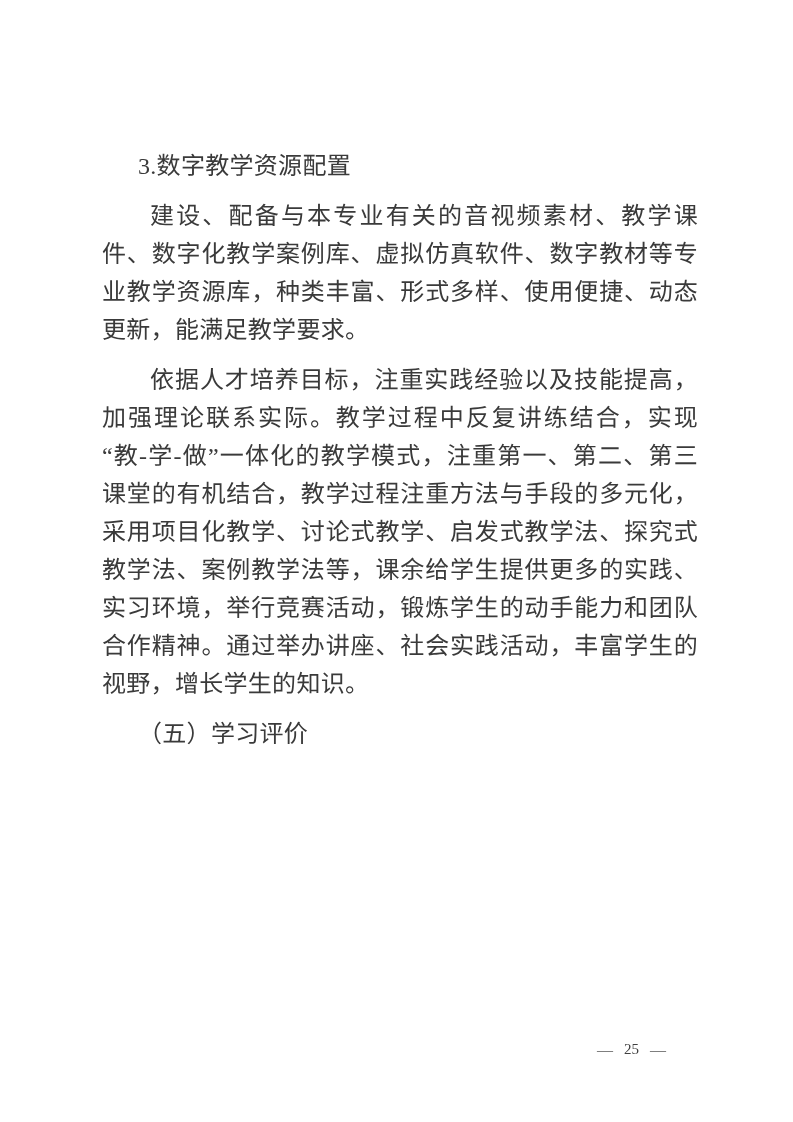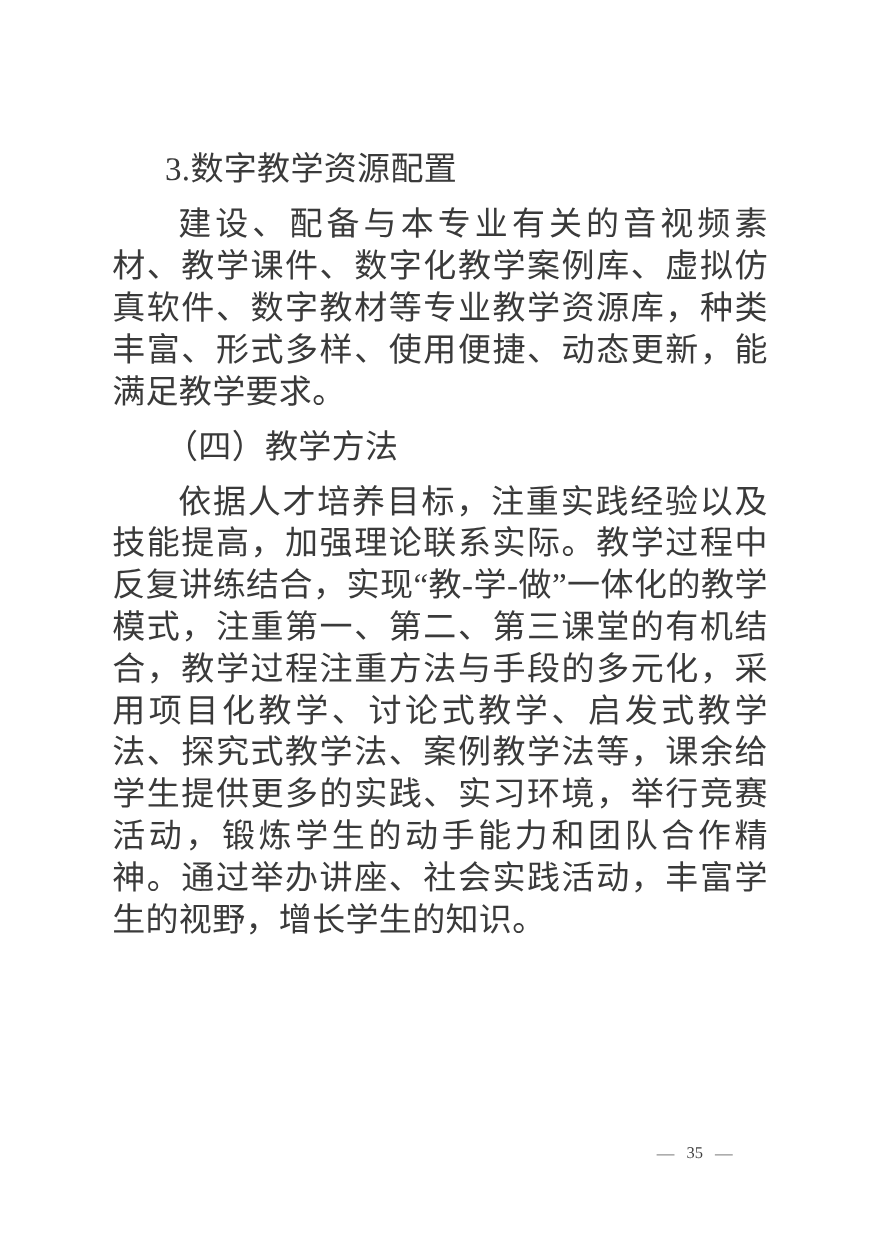--- a/index.html
+++ b/index.html
@@ -12,23 +12,23 @@
     width: 793px;
     height: 1122px;
     background: #ffffff;
     font-family: "Liberation Serif", serif;
     color: #3a3a3a;
     overflow: hidden;
   }
   .text-block {
     position: absolute;
     left: 90px;
-    top: 136px;
+    top: 147px;
     width: 620px;
-    font-size: 30px;
+    font-size: 24px;
     line-height: 38px;
     text-align: justify;
     text-justify: inter-character;
     letter-spacing: 0.3px;
   }
   .para {
     margin: 12px;
     text-indent: 2em;
     word-break: break-all;
   }
@@ -56,23 +56,23 @@
   }
 </style>
 </head>
 <body>
 
 <div class="page">
 
   <div class="text-block">
     <p class="heading">3.数字教学资源配置</p>
     <p class="para">建设、配备与本专业有关的音视频素材、教学课件、数字化教学案例库、虚拟仿真软件、数字教材等专业教学资源库，种类丰富、形式多样、使用便捷、动态更新，能满足教学要求。</p>
-    <p class="heading">（四）教学方法</p>
     <p class="para">依据人才培养目标，注重实践经验以及技能提高，加强理论联系实际。教学过程中反复讲练结合，实现“教-学-做”一体化的教学模式，注重第一、第二、第三课堂的有机结合，教学过程注重方法与手段的多元化，采用项目化教学、讨论式教学、启发式教学法、探究式教学法、案例教学法等，课余给学生提供更多的实践、实习环境，举行竞赛活动，锻炼学生的动手能力和团队合作精神。通过举办讲座、社会实践活动，丰富学生的视野，增长学生的知识。</p>
+    <p class="heading">（五）学习评价</p>
   </div>
 
   <div class="page-footer">
     <span class="dash">—</span>
-    <span class="num">35</span>
+    <span class="num">25</span>
     <span class="dash">—</span>
   </div>
 
 </div>
 
 </body></html>

